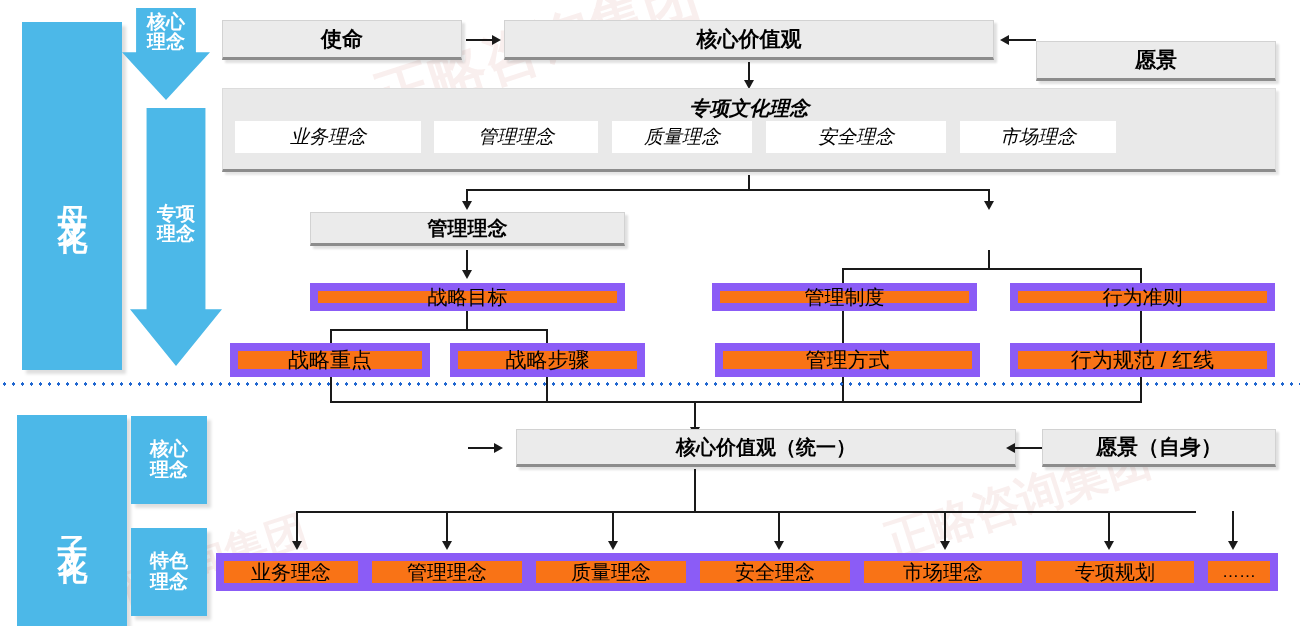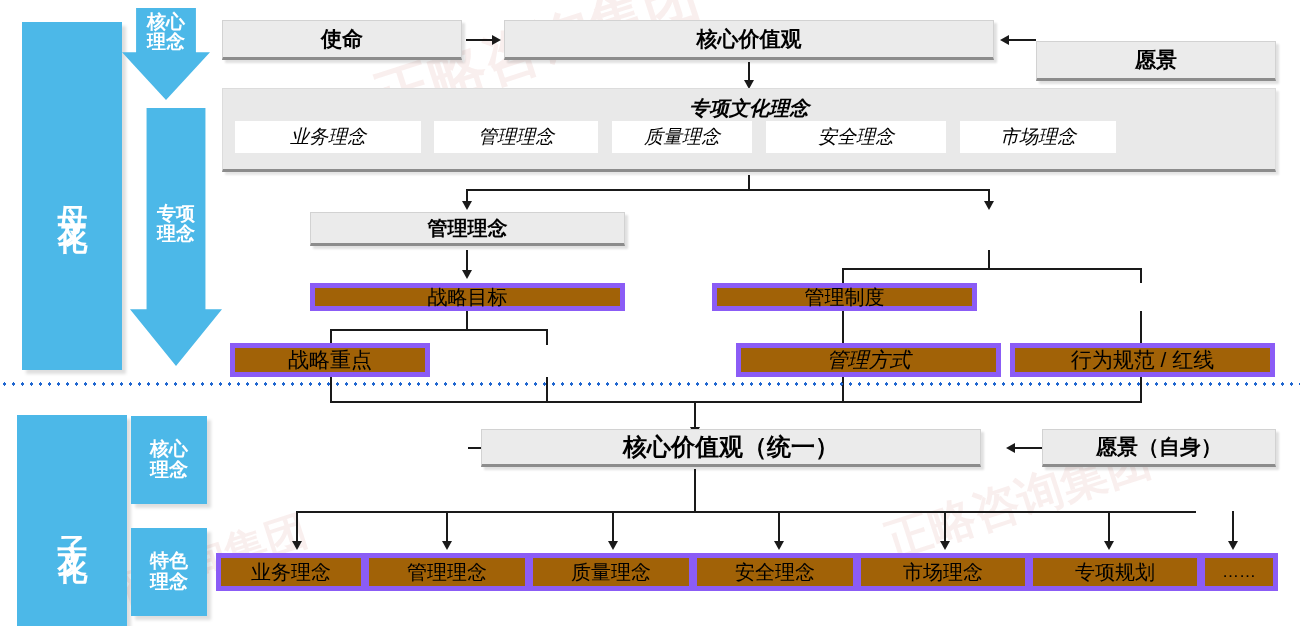--- a/index.html
+++ b/index.html
@@ -57,22 +57,22 @@
   }
   .wbox{
     position:absolute;
     background:#ffffff;
     display:flex;align-items:center;justify-content:center;
     color:#000;
   }
 
   
   .nbox{
-    background:#a16207;
-    border:5px solid #8b5cf6;
+    background:#f97316;
+    border:8px solid #8b5cf6;
     display:flex;align-items:center;justify-content:center;
     color:#000;text-align:left;
   }
 
   
   .ln{position:absolute;background:#1a1a1a;}
   .lnh{height:2px;}
   .lnv{width:2px;}
   .arrowhead-down{
     position:absolute;width:0;height:0;
@@ -191,34 +191,40 @@
   </div>
 
   <div class="ln lnv" style="left:466px;top:311px;height:20px;"></div>
   <div class="ln lnh" style="left:330px;top:329px;width:218px;"></div>
   <div class="ln lnv" style="left:330px;top:329px;height:16px;"></div>
   <div class="ln lnv" style="left:546px;top:329px;height:16px;"></div>
 
   <div class="abs nbox" style="left:230px;top:343px;width:200px;height:34px;font-size:21px;">
     <span>战略重点</span>
   </div>
+  <div class="abs nbox" style="left:450px;top:343px;width:195px;height:34px;font-size:21px;">
+    <span>战略步骤</span>
+  </div>
 
   <div class="ln lnv" style="left:988px;top:250px;height:20px;"></div>
   <div class="ln lnh" style="left:842px;top:268px;width:300px;"></div>
   <div class="ln lnv" style="left:842px;top:268px;height:15px;"></div>
   <div class="ln lnv" style="left:1140px;top:268px;height:15px;"></div>
 
   <div class="abs nbox" style="left:712px;top:283px;width:265px;height:28px;font-size:20px;">
     <span>管理制度</span>
   </div>
+  <div class="abs nbox" style="left:1010px;top:283px;width:265px;height:28px;font-size:20px;">
+    <span>行为准则</span>
+  </div>
 
   <div class="ln lnv" style="left:842px;top:311px;height:34px;"></div>
   <div class="ln lnv" style="left:1140px;top:311px;height:34px;"></div>
 
-  <div class="abs nbox" style="left:736px;top:343px;width:265px;height:34px;font-size:21px;font-style:italic;">
+  <div class="abs nbox" style="left:715px;top:343px;width:265px;height:34px;font-size:21px;">
     <span>管理方式</span>
   </div>
   <div class="abs nbox" style="left:1010px;top:343px;width:265px;height:34px;font-size:21px;">
     <span>行为规范 / 红线</span>
   </div>
 
   <div class="ln lnv" style="left:330px;top:377px;height:26px;"></div>
   <div class="ln lnv" style="left:546px;top:377px;height:26px;"></div>
   <div class="ln lnv" style="left:842px;top:377px;height:26px;"></div>
   <div class="ln lnv" style="left:1140px;top:377px;height:26px;"></div>
@@ -243,21 +249,21 @@
     <span>
       <span>特色</span><br>
       <span>理念</span>
     </span>
   </div>
 
 
   <div class="ln lnh" style="left:468px;top:447px;width:28px;"></div>
   <div class="arrowhead-right" style="left:494px;top:443px;"></div>
 
-  <div class="abs gbox" style="left:481px;top:429px;width:500px;height:38px;font-size:24px;">
+  <div class="abs gbox" style="left:516px;top:429px;width:500px;height:38px;font-size:20px;">
     <span>核心价值观（统一）</span>
   </div>
 
   <div class="arrowhead-left" style="left:1006px;top:443px;"></div>
   <div class="ln lnh" style="left:1014px;top:447px;width:28px;"></div>
 
   <div class="abs gbox" style="left:1042px;top:429px;width:234px;height:38px;font-size:21px;">
     <span>愿景（自身）</span>
   </div>
 

